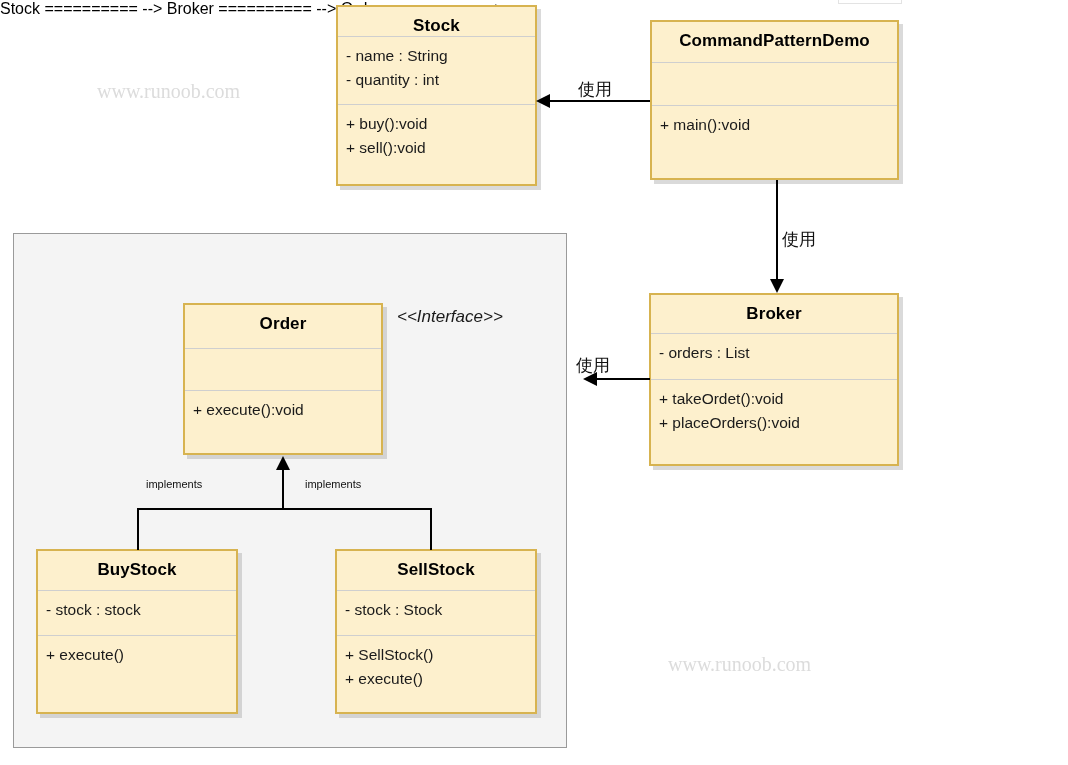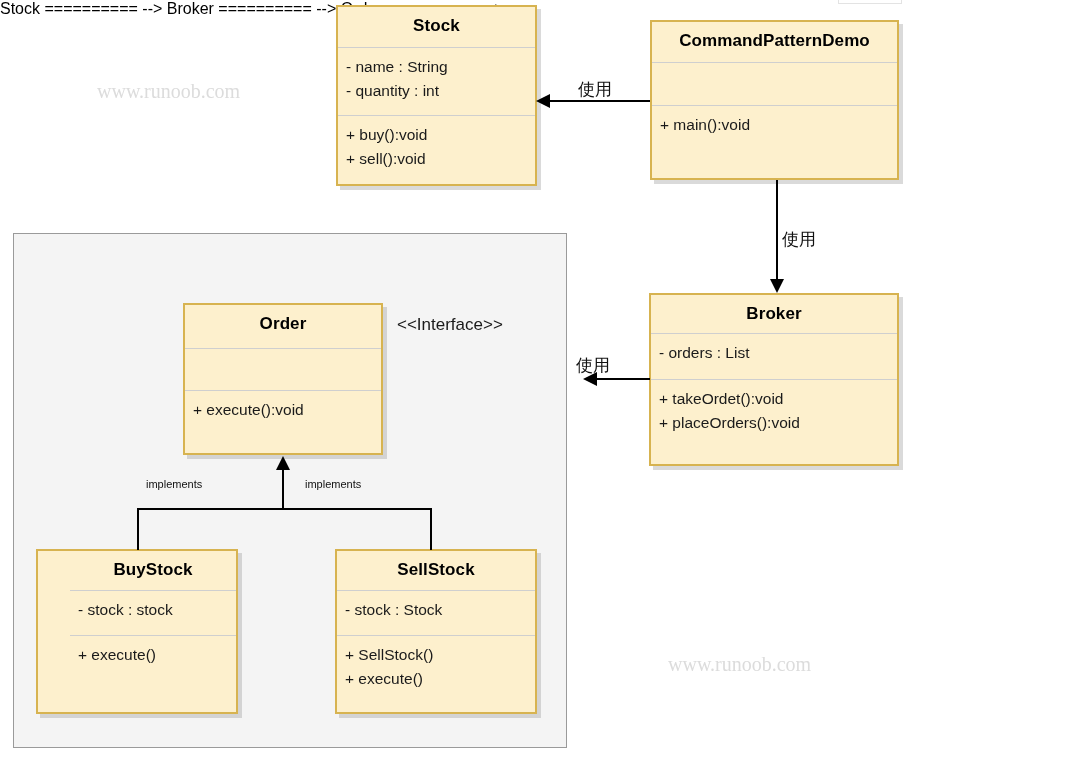--- a/index.html
+++ b/index.html
@@ -131,21 +131,21 @@
 </head>
 <body>
 
 
 
 
 <div class="group-panel" style="left:13px; top:233px; width:554px; height:515px;"></div>
 
 
 <div class="uml-box" style="left:336px; top:5px; width:201px; height:181px;">
-  <div class="uml-title" style="height:41px;">Stock</div>
+  <div class="uml-title" style="height:30px;">Stock</div>
   <div class="uml-attrs" style="height:68px;">
     <div class="uml-line">- name : String</div>
     <div class="uml-line">- quantity : int</div>
   </div>
   <div class="uml-ops">
     <div class="uml-line">+ buy():void</div>
     <div class="uml-line">+ sell():void</div>
   </div>
 </div>
 
@@ -171,24 +171,24 @@
 </div>
 
 
 <div class="uml-box" style="left:183px; top:303px; width:200px; height:152px;">
   <div class="uml-title" style="height:44px;">Order</div>
   <div class="uml-attrs" style="height:42px;"></div>
   <div class="uml-ops">
     <div class="uml-line">+ execute():void</div>
   </div>
 </div>
-<div class="stereotype" style="left:397px; top:315px;">&lt;&lt;Interface&gt;&gt;</div>
-
-
-<div class="uml-box" style="left:36px; top:549px; width:202px; height:165px;padding-left:32px;">
+<div class="stereotype" style="left:397px; top:307px;font-style:italic;">&lt;&lt;Interface&gt;&gt;</div>
+
+
+<div class="uml-box" style="left:36px; top:549px; width:202px; height:165px;">
   <div class="uml-title" style="height:40px;">BuyStock</div>
   <div class="uml-attrs" style="height:45px;">
     <div class="uml-line">- stock : stock</div>
   </div>
   <div class="uml-ops">
     <div class="uml-line">+ execute()</div>
   </div>
 </div>
 
 

